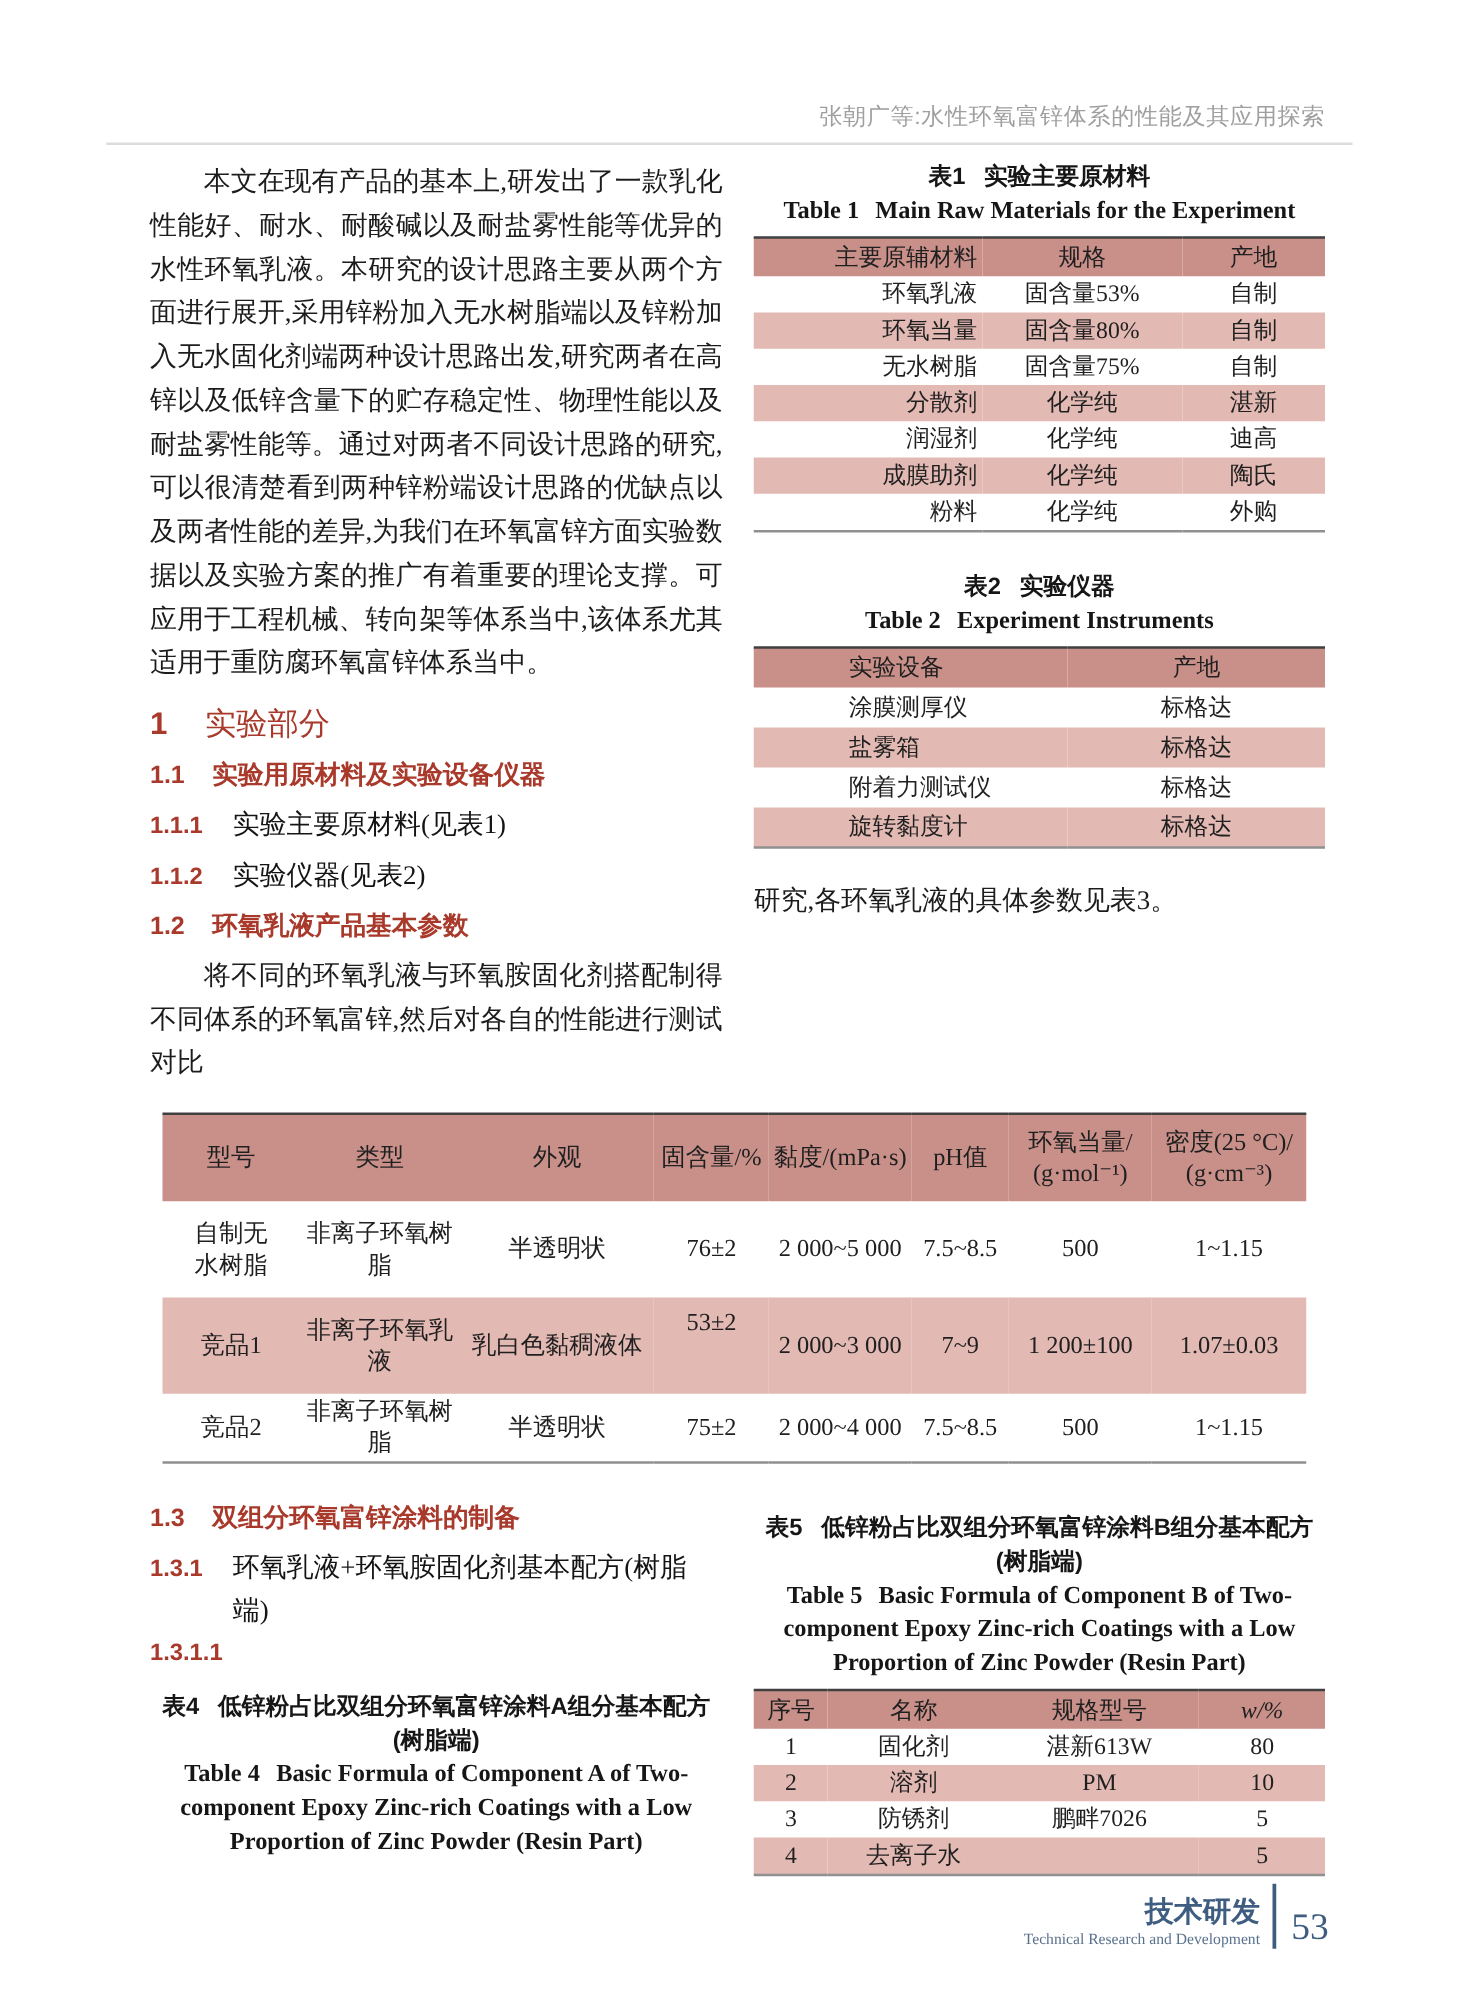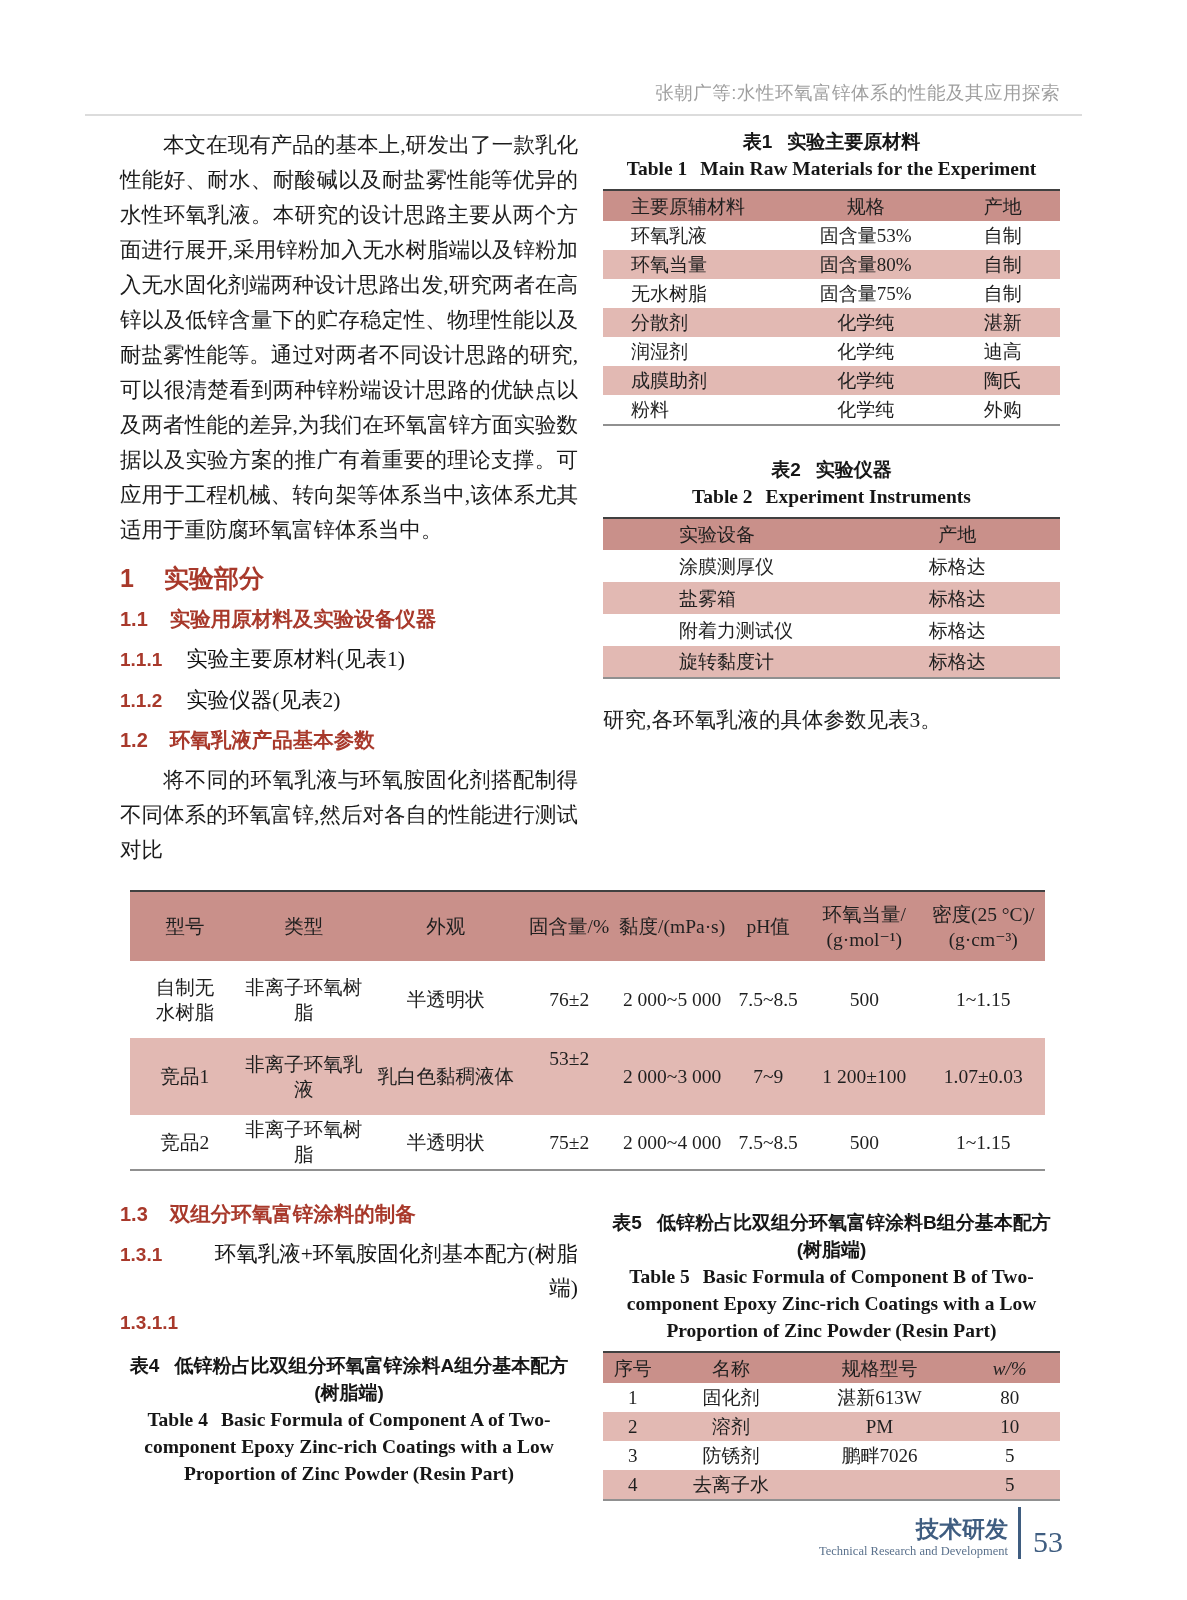--- a/index.html
+++ b/index.html
@@ -22,44 +22,44 @@
   .col-left  { width: 458px; flex: 0 0 458px; }
   .col-right { flex: 1 1 auto; min-width: 0; }
   
   .body-par { font-size: 21.5px; line-height: 35px; text-align: justify; }
   .indent { text-indent: 2em; }
   
   .h { display: flex; align-items: baseline; }
   .h .num { font-family: "Liberation Sans","DejaVu Sans",sans-serif; font-weight: bold; color: #a8392b; flex: 0 0 auto; }
   .h1 { margin: 14px 0 10px; }
   .h1 .num { font-size: 25px; margin-right: 30px; }
-  .h1 .ttl { font-family: "Liberation Sans","DejaVu Sans",sans-serif; font-weight: bold; color: #a8392b; font-size: 25px; }
+  .h1 .ttl { font-family: "Liberation Sans","DejaVu Sans",sans-serif; font-weight: normal; color: #a8392b; font-size: 25px; }
   .h2 { margin: 9px 0; }
   .h2 .num { font-size: 20px; margin-right: 22px; }
   .h2 .ttl { font-family: "Liberation Sans","DejaVu Sans",sans-serif; font-weight: bold; color: #a8392b; font-size: 20.5px; }
   .h3 { margin: 7px 0; }
   .h3 .num { font-size: 19px; margin-right: 24px; }
-  .h3 .ttl { font-size: 21.5px; color: #141414; line-height: 34px; text-align: right; }
+  .h3 .ttl { font-size: 21.5px; color: #141414; line-height: 34px; }
   
   .cap { text-align: center; line-height: 27px; margin-bottom: 7px; }
   .cap-cn { font-family: "Liberation Sans","DejaVu Sans",sans-serif; font-weight: bold; font-size: 19px; color: #161616; }
   .cap-cn .lbl { margin-right: 15px; }
   .cap-en { font-family: "Liberation Serif","DejaVu Serif",serif; font-weight: bold; font-size: 19.5px; color: #161616; }
   .cap-en .lbl { margin-right: 13px; }
   
   table { border-collapse: collapse; width: 100%; font-size: 19px;
     border-bottom: 2px solid #909090; table-layout: fixed; }
   thead tr { background: #c9908a; border-top: 2px solid #404040; height: 31px; }
   tbody tr { height: 29px; }
   tbody tr.alt { background: #e2b9b3; }
   th, td { text-align: center; font-weight: normal; white-space: pre-line;
     padding: 2px 4px; color: #1f1f1f; line-height: 25px; }
   th.ital { font-style: italic; }
   
-  #t1 th:first-child, #t1 td:first-child { text-align: left; padding-left: 28px; }
+  #t1 th:first-child, #t1 td:first-child { text-align: right; padding-left: 28px; }
   #t2 th:first-child, #t2 td:first-child { text-align: left; padding-left: 76px; }
   #t2 thead tr, #t2 tbody tr { height: 32px; }
   #t3 { font-size: 19.5px; }
   #t3 thead tr { height: 70px; }
   #t3 tbody tr:nth-child(1), #t3 tbody tr:nth-child(2) { height: 77px; }
   #t3 tbody tr:nth-child(3) { height: 49px; }
   #t3 td.raised { vertical-align: top; padding-top: 8px; }
   
   .tbl-block { margin-top: 0; }
   .mt30 { margin-top: 30px; }

